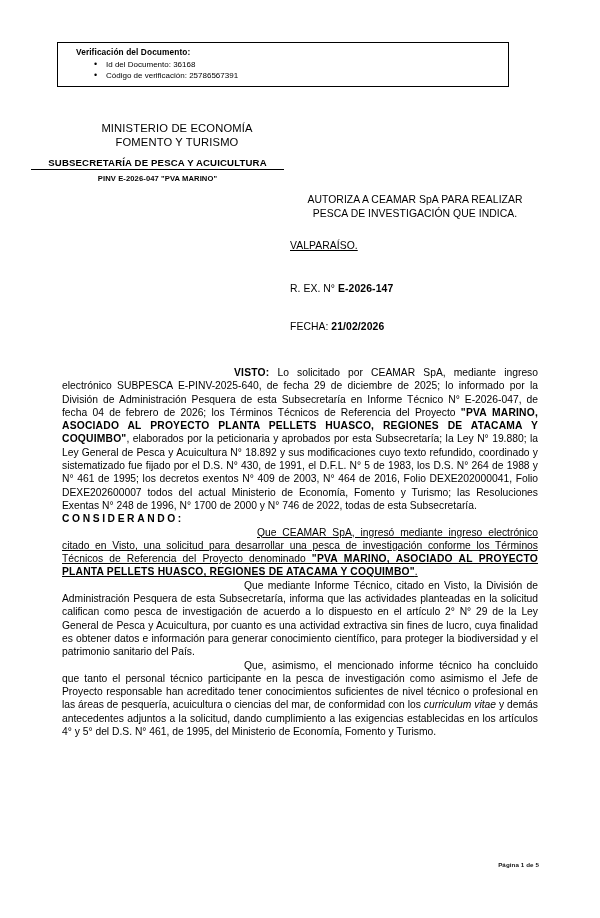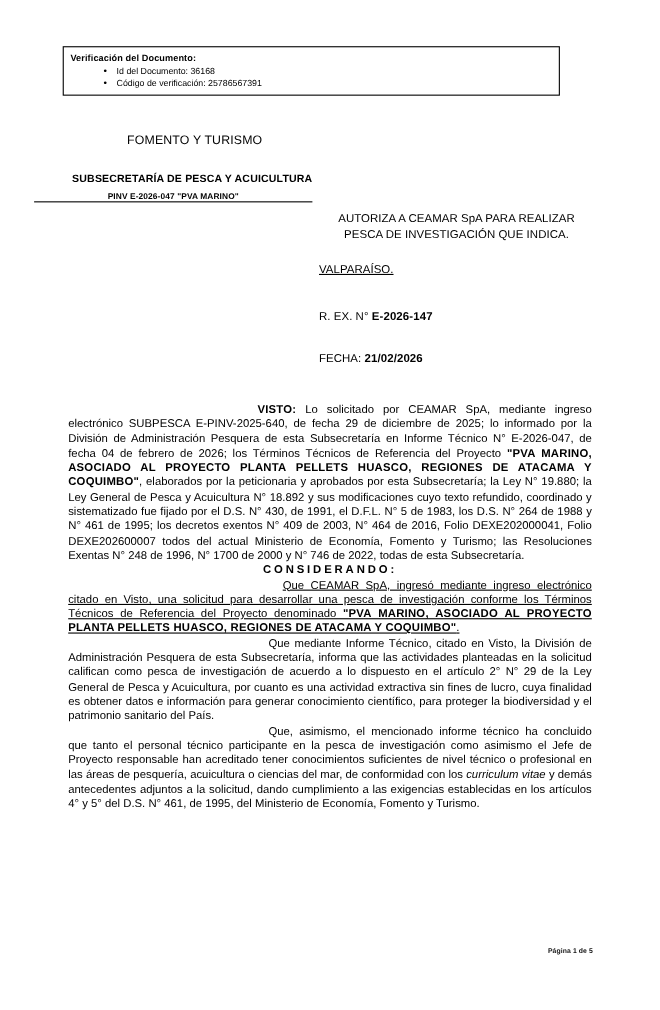--- a/index.html
+++ b/index.html
@@ -27,21 +27,21 @@
     width: 452px;
     border: 1px solid #000000;
     padding: 4px 6px 5px 6px;
     box-sizing: border-box;
   }
   .verif-title {
     font-size: 8.3px;
     font-weight: bold;
     letter-spacing: 0.1px;
     line-height: 11px;
-    margin: 0 0 1px 0;
+    margin: 0 0 1px 12px;
   }
   .verif-list {
     margin: 0;
     padding: 0 0 0 28px;
     list-style: none;
   }
   .verif-list li {
     font-size: 8px;
     line-height: 11.2px;
     position: relative;
@@ -65,26 +65,26 @@
     text-align: center;
     font-size: 11.2px;
     line-height: 13.5px;
     letter-spacing: 0.15px;
   }
   .subsecretaria {
     position: absolute;
     left: 31px;
     top: 157px;
     width: 253px;
-    text-align: right;
+    text-align: center;
     font-size: 9.6px;
     font-weight: bold;
     letter-spacing: 0.15px;
     border-bottom: 1.4px solid #000;
-    padding-bottom: 15px;
+    padding-bottom: 1px;
   }
   .pinv {
     position: absolute;
     left: 31px;
     top: 174px;
     width: 253px;
     text-align: center;
     font-size: 7.6px;
     font-weight: bold;
     letter-spacing: 0.1px;
@@ -123,21 +123,21 @@
     margin: 0;
   }
   .p-indent { text-indent: 172px; }
   .p-indent-sm { text-indent: 182px; }
   .p-indent-md { text-indent: 195px; text-decoration: underline; }
   .body-text b { font-weight: bold; letter-spacing: 0.2px; }
   .body-text i { font-style: italic; }
 
   .considerando {
     margin: 11px 0 11px 0;
-    text-align: center;
+    text-align: left;
     font-weight: bold;
     font-size: 10.3px;
     letter-spacing: 2.6px;
     text-indent: 0;
   }
 
   
   .footer {
     position: absolute;
     right: 61px;
@@ -155,20 +155,21 @@
 
   <div class="verif-box">
     <div class="verif-title">Verificación del Documento:</div>
     <ul class="verif-list">
       <li>Id del Documento: 36168</li>
       <li>Código de verificación: 25786567391</li>
     </ul>
   </div>
 
   <div class="ministerio">
+    <div>MINISTERIO DE ECONOMÍA</div>
     <div>FOMENTO Y TURISMO</div>
   </div>
   <div class="subsecretaria">SUBSECRETARÍA DE PESCA Y ACUICULTURA</div>
   <div class="pinv">PINV E-2026-047 "PVA MARINO"</div>
 
   <div class="rh rh-subject">AUTORIZA A CEAMAR SpA PARA REALIZAR PESCA DE INVESTIGACIÓN QUE INDICA.</div>
   <div class="rh rh-city">VALPARAÍSO.</div>
   <div class="rh rh-res"><span>R. EX. N° </span><b>E-2026-147</b></div>
   <div class="rh rh-date"><span>FECHA: </span><b>21/02/2026</b></div>
 

